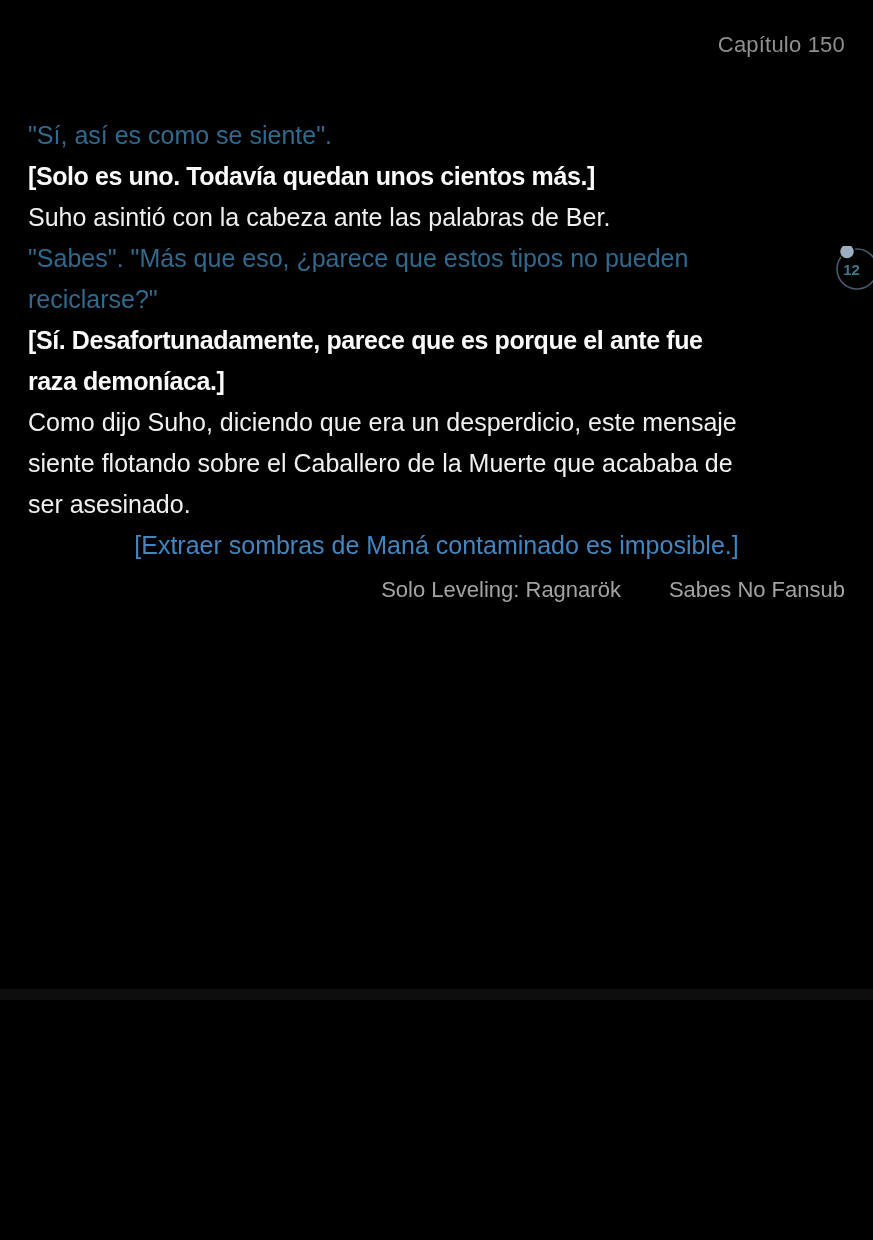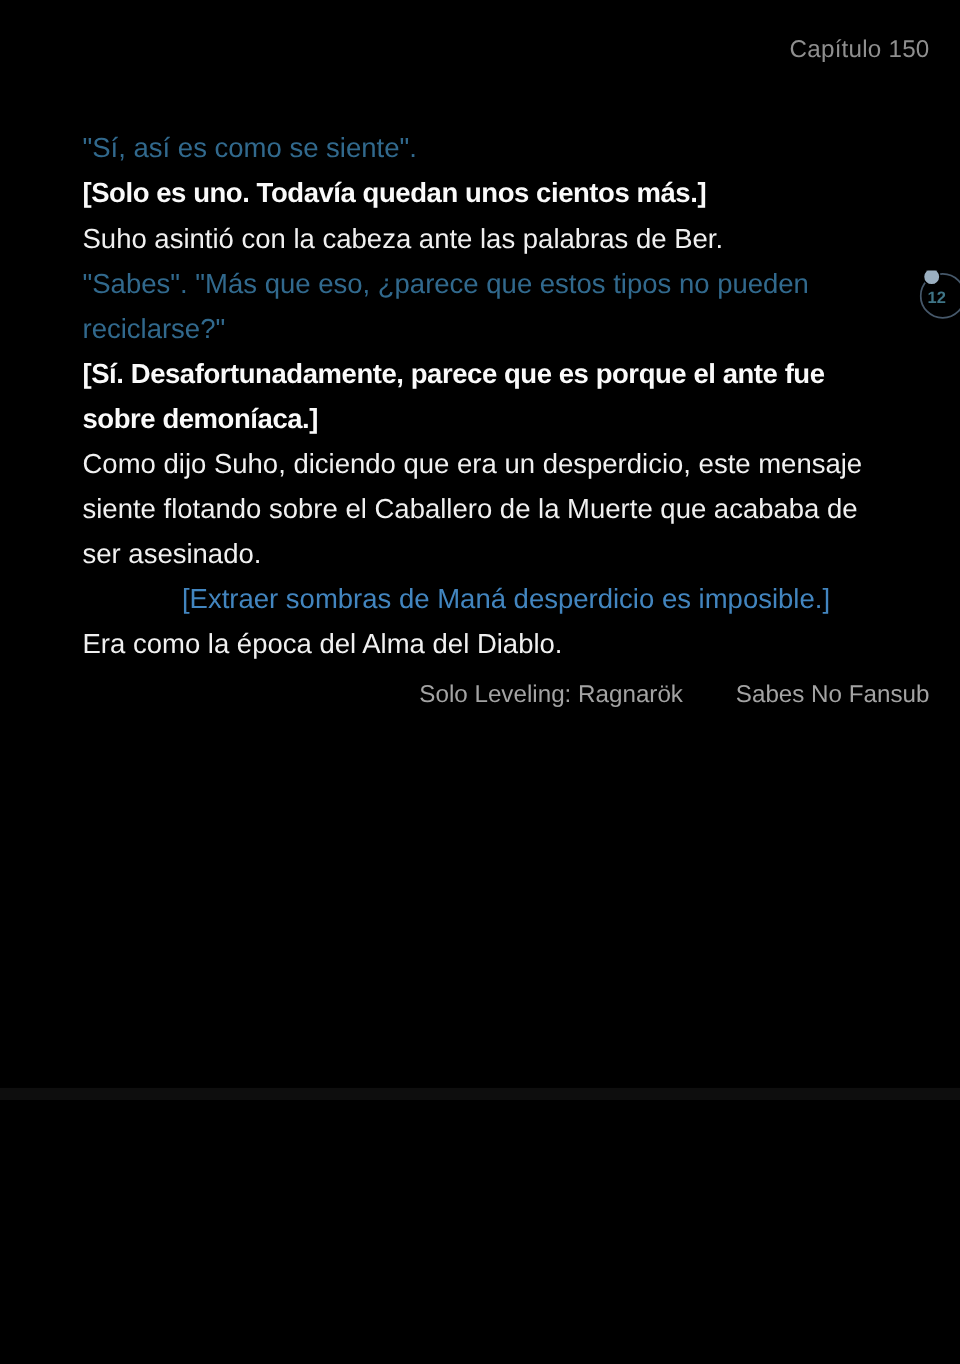--- a/index.html
+++ b/index.html
@@ -4,21 +4,20 @@
 <style>
   * { margin: 0; padding: 0; box-sizing: border-box; }
   html, body { background: #000; }
   .screen {
     position: relative;
     width: 873px;
     height: 1000px;
     background: #000000;
     overflow: hidden;
     font-family: "Liberation Sans", sans-serif;
-    padding-left: 47px;
     -webkit-font-smoothing: antialiased;
   }
   .content {
     position: relative;
     width: 100%;
     height: 100%;
     padding: 0 28px;
   }
   .chapter-header {
     margin-top: 30px;
@@ -93,36 +92,33 @@
       <span class="line">Suho asintió con la cabeza ante las palabras de Ber.</span>
     </p>
 
     <p class="para dialogue">
       <span class="line">"Sabes". "Más que eso, ¿parece que estos tipos no pueden</span>
       <span class="line">reciclarse?"</span>
     </p>
 
     <p class="para system">
       <span class="line">[Sí. Desafortunadamente, parece que es porque el ante fue</span>
-      <span class="line">sobre demoníaca.]</span>
+      <span class="line">raza demoníaca.]</span>
     </p>
 
     <p class="para narration">
       <span class="line">Como dijo Suho, diciendo que era un desperdicio, este mensaje</span>
       <span class="line">siente flotando sobre el Caballero de la Muerte que acababa de</span>
       <span class="line">ser asesinado.</span>
     </p>
 
     <p class="para system-centered">
-      <span class="line">[Extraer sombras de Maná desperdicio es imposible.]</span>
+      <span class="line">[Extraer sombras de Maná contaminado es imposible.]</span>
     </p>
 
-    <p class="para narration">
-      <span class="line">Era como la época del Alma del Diablo.</span>
-    </p>
 
     <div class="page-footer">
       <span>Solo Leveling: Ragnarök</span>
       <span>Sabes No Fansub</span>
     </div>
   </div>
 
   <div class="comment-badge">
     <svg width="44" height="44" viewBox="0 0 44 44">
       <circle cx="21" cy="23" r="20" fill="none" stroke="#46586a" stroke-width="1.6"></circle>

